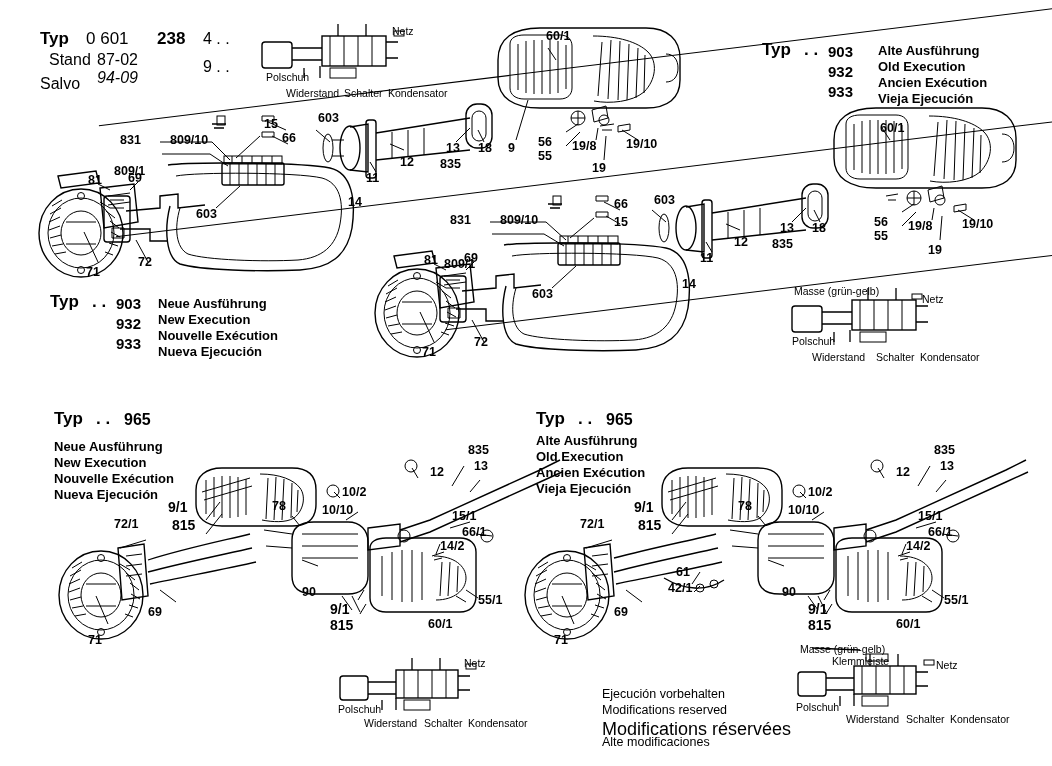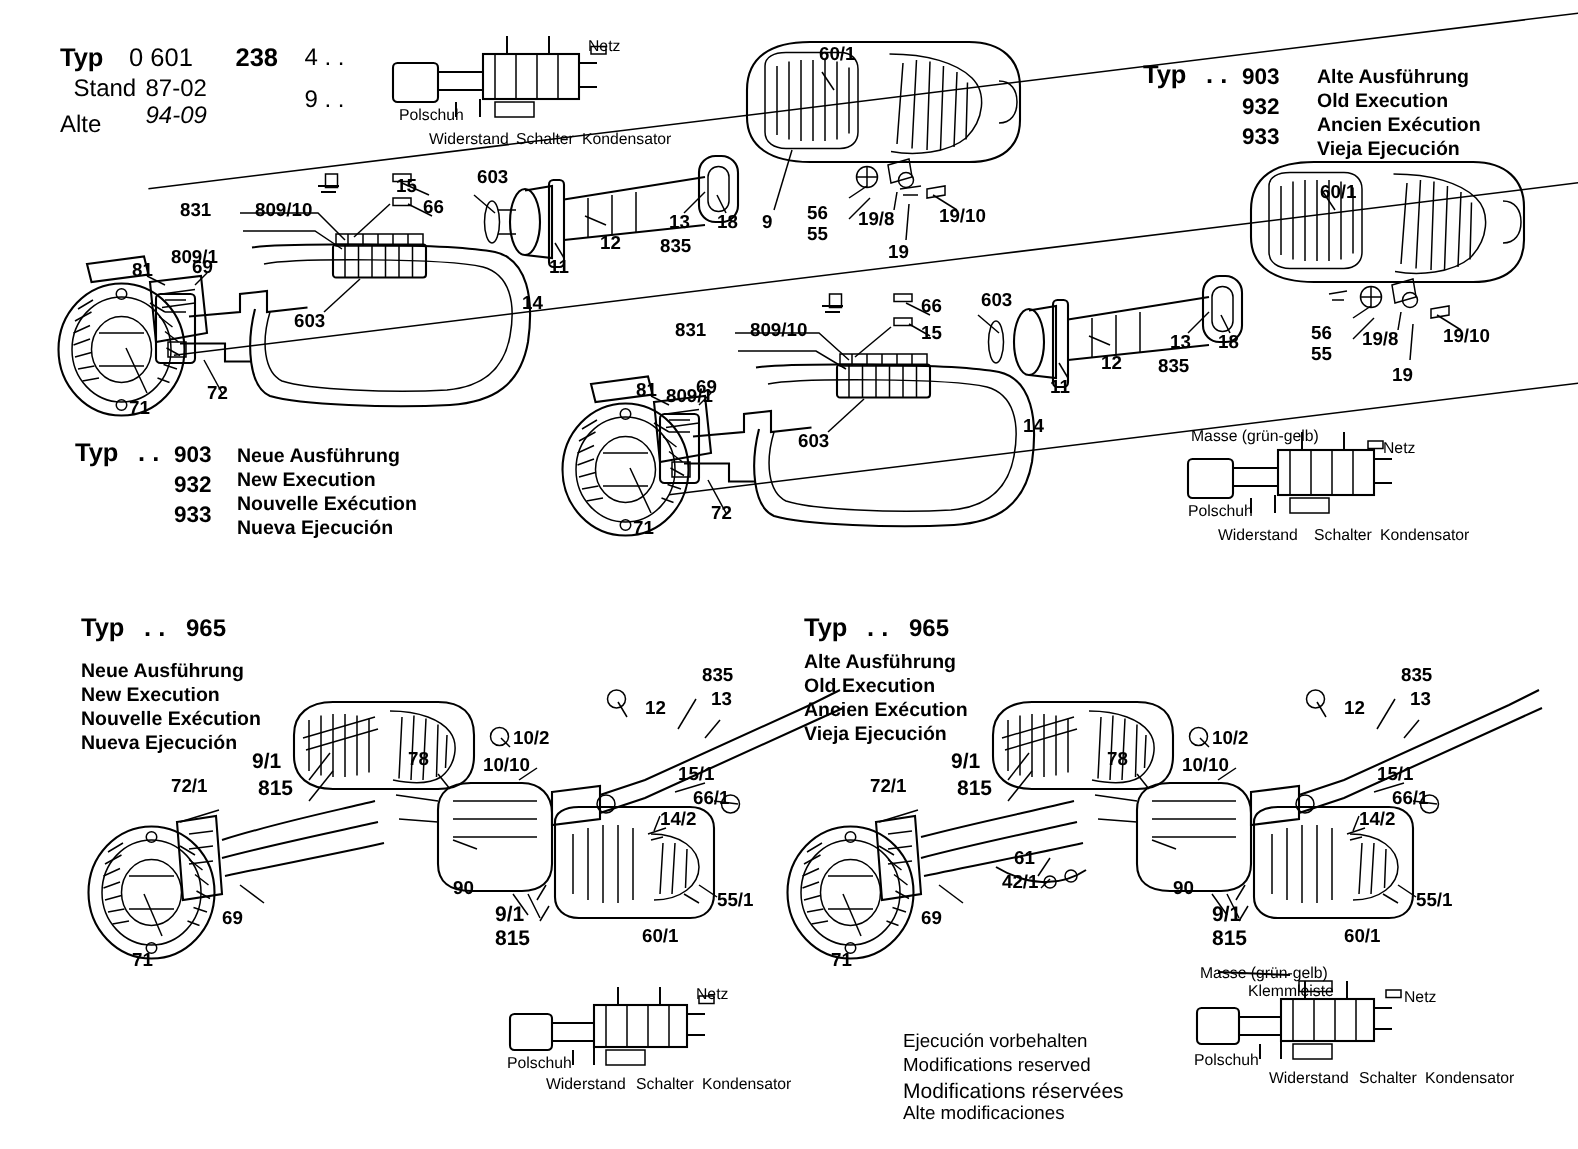--- a/index.html
+++ b/index.html
@@ -394,21 +394,21 @@
     </g>
   </svg>
 
   <div class="t hdr" style="left:40px;top:30px;">Typ</div>
   <div class="t hdr" style="left:86px;top:30px;font-weight:normal;">0 601</div>
   <div class="t hdr" style="left:157px;top:30px;">238</div>
   <div class="t hdr2" style="left:203px;top:31px;">4 . .</div>
   <div class="t hdr2" style="left:203px;top:59px;">9 . .</div>
   <div class="t hdr2" style="left:49px;top:52px;">Stand</div>
   <div class="t hdr2 strike" style="left:97px;top:52px;">87-02</div>
-  <div class="t hdr2" style="left:40px;top:76px;">Alte</div>
+  <div class="t hdr2" style="left:40px;top:76px;">Salvo</div>
   <div class="t hdr2" style="left:97px;top:70px;font-style:italic;">94-09</div>
 
   <div class="t hdr" style="left:50px;top:293px;">Typ</div>
   <div class="t hdr" style="left:92px;top:293px;">. .</div>
   <div class="t num" style="left:116px;top:296px;font-size:15px;">903</div>
   <div class="t num" style="left:116px;top:316px;font-size:15px;">932</div>
   <div class="t num" style="left:116px;top:336px;font-size:15px;">933</div>
   <div class="t b" style="left:158px;top:297px;font-size:13px;">Neue Ausführung</div>
   <div class="t b" style="left:158px;top:313px;font-size:13px;">New Execution</div>
   <div class="t b" style="left:158px;top:329px;font-size:13px;">Nouvelle Exécution</div>
@@ -553,16 +553,16 @@
   <div class="t sm" style="left:800px;top:644px;">Masse (grün-gelb)</div>
   <div class="t sm" style="left:832px;top:656px;">Klemmleiste</div>
   <div class="t sm" style="left:936px;top:660px;">Netz</div>
   <div class="t sm" style="left:796px;top:702px;">Polschuh</div>
   <div class="t sm" style="left:846px;top:714px;">Widerstand</div>
   <div class="t sm" style="left:906px;top:714px;">Schalter</div>
   <div class="t sm" style="left:950px;top:714px;">Kondensator</div>
 
   <div class="t" style="left:602px;top:688px;font-size:12.5px;">Ejecución vorbehalten</div>
   <div class="t" style="left:602px;top:704px;font-size:12.5px;">Modifications reserved</div>
-  <div class="t" style="left:602px;top:720px;font-size:14px;">Modifications réservées</div>
+  <div class="t" style="left:602px;top:720px;font-size:18px;">Modifications réservées</div>
   <div class="t" style="left:602px;top:736px;font-size:12.5px;">Alte modificaciones</div>
 
 </div>
 
 </body></html>

